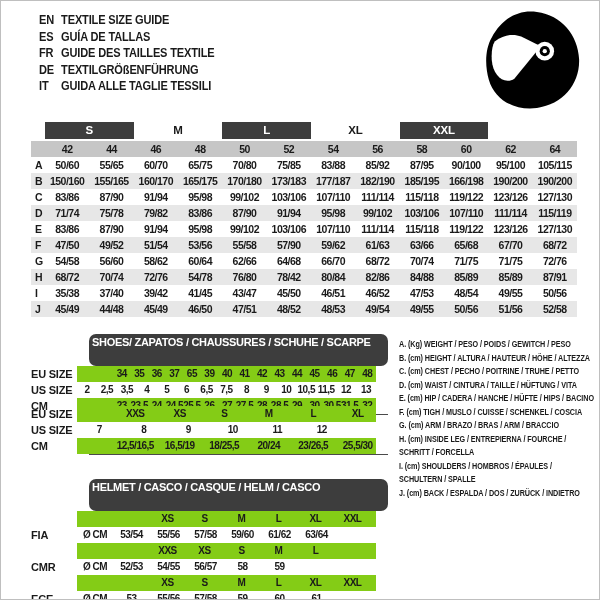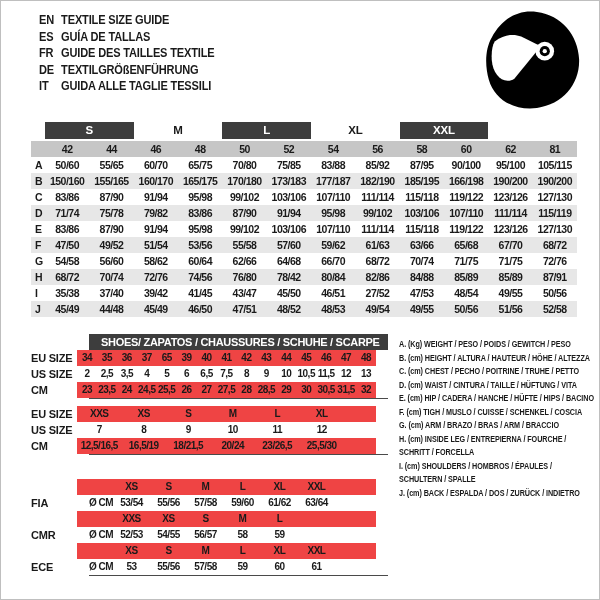--- a/index.html
+++ b/index.html
@@ -24,30 +24,30 @@
   .ap-row { height:16px; }
   .ap-row.shaded { background:#e7e7e7; }
   .ap-size-row { background:#c6c6c6; }
   .ap-cell { font-size:10.5px; font-weight:700; letter-spacing:-.5px; text-align:center; line-height:16px; white-space:nowrap; overflow:visible; }
   .ap-label { text-align:left; padding-left:4px; letter-spacing:0; }
 
   
   .section { position:absolute; left:30px; width:360px; }
   #shoes { top:333px; } #gloves { top:405px; } #helmetsec { top:478px; }
   .sec-title { margin-left:58px; width:299px; background:#3d3d3d; color:#fff; font-size:11px; font-weight:700;
-               height:16px; line-height:16px; padding-left:12px; letter-spacing:-.3px; white-space:nowrap; }
+               height:32px; line-height:16px; padding-left:3px; letter-spacing:-.3px; white-space:nowrap;border-radius:7px; }
   .sec-row { display:flex; height:16px; }
   .sec-row-label { width:46px; flex:none; font-size:11px; font-weight:700; line-height:16px; letter-spacing:-.2px; }
   .sec-cells { margin-left:0; width:299px; display:grid; }
-  .sec-cells.shaded { background:#ef4444; }
+  .sec-cells.shaded { background:#84cc16;padding-left:36px; }
   .sec-cell { font-size:10px; font-weight:700; letter-spacing:-.5px; text-align:center; line-height:16px; white-space:nowrap; }
   .cols-shoes  { grid-template-columns:repeat(15,1fr); }
   .cols-gloves { grid-template-columns:repeat(6,44.5px) 1fr; }
   .cols-helmet { grid-template-columns:36px repeat(6,37px) 1fr; }
-  .sec-cell.diam { text-align:right; }
+  .sec-cell.diam { text-align:center; }
   .sec-underline { margin-left:58px; width:299px; border-top:1px solid #4a4a4a; }
 
   
   .legend { position:absolute; left:398px; top:336px; }
   .legend-item { width:262px; transform:scaleX(.76); transform-origin:0 0; font-size:9.5px; font-weight:700;
                  line-height:13.5px; letter-spacing:-.1px; white-space:pre-line; }
 </style>
 </head>
 <body>
 
@@ -100,21 +100,21 @@
         <div class="ap-cell">44</div>
         <div class="ap-cell">46</div>
         <div class="ap-cell">48</div>
         <div class="ap-cell">50</div>
         <div class="ap-cell">52</div>
         <div class="ap-cell">54</div>
         <div class="ap-cell">56</div>
         <div class="ap-cell">58</div>
         <div class="ap-cell">60</div>
         <div class="ap-cell">62</div>
-        <div class="ap-cell">81</div>
+        <div class="ap-cell">64</div>
       </div>
     <div>
         <div class="ap-grid ap-row">
           <div class="ap-cell ap-label">A</div>
           <div class="ap-cell">50/60</div>
           <div class="ap-cell">55/65</div>
           <div class="ap-cell">60/70</div>
           <div class="ap-cell">65/75</div>
           <div class="ap-cell">70/80</div>
           <div class="ap-cell">75/85</div>
@@ -185,21 +185,21 @@
           <div class="ap-cell">123/126</div>
           <div class="ap-cell">127/130</div>
         </div>
         <div class="ap-grid ap-row shaded">
           <div class="ap-cell ap-label">F</div>
           <div class="ap-cell">47/50</div>
           <div class="ap-cell">49/52</div>
           <div class="ap-cell">51/54</div>
           <div class="ap-cell">53/56</div>
           <div class="ap-cell">55/58</div>
-          <div class="ap-cell">57/60</div>
+          <div class="ap-cell">57/90</div>
           <div class="ap-cell">59/62</div>
           <div class="ap-cell">61/63</div>
           <div class="ap-cell">63/66</div>
           <div class="ap-cell">65/68</div>
           <div class="ap-cell">67/70</div>
           <div class="ap-cell">68/72</div>
         </div>
         <div class="ap-grid ap-row">
           <div class="ap-cell ap-label">G</div>
           <div class="ap-cell">54/58</div>
@@ -213,40 +213,40 @@
           <div class="ap-cell">70/74</div>
           <div class="ap-cell">71/75</div>
           <div class="ap-cell">71/75</div>
           <div class="ap-cell">72/76</div>
         </div>
         <div class="ap-grid ap-row shaded">
           <div class="ap-cell ap-label">H</div>
           <div class="ap-cell">68/72</div>
           <div class="ap-cell">70/74</div>
           <div class="ap-cell">72/76</div>
-          <div class="ap-cell">74/56</div>
+          <div class="ap-cell">54/78</div>
           <div class="ap-cell">76/80</div>
           <div class="ap-cell">78/42</div>
           <div class="ap-cell">80/84</div>
           <div class="ap-cell">82/86</div>
           <div class="ap-cell">84/88</div>
           <div class="ap-cell">85/89</div>
           <div class="ap-cell">85/89</div>
           <div class="ap-cell">87/91</div>
         </div>
         <div class="ap-grid ap-row">
           <div class="ap-cell ap-label">I</div>
           <div class="ap-cell">35/38</div>
           <div class="ap-cell">37/40</div>
           <div class="ap-cell">39/42</div>
           <div class="ap-cell">41/45</div>
           <div class="ap-cell">43/47</div>
           <div class="ap-cell">45/50</div>
           <div class="ap-cell">46/51</div>
-          <div class="ap-cell">27/52</div>
+          <div class="ap-cell">46/52</div>
           <div class="ap-cell">47/53</div>
           <div class="ap-cell">48/54</div>
           <div class="ap-cell">49/55</div>
           <div class="ap-cell">50/56</div>
         </div>
         <div class="ap-grid ap-row shaded">
           <div class="ap-cell ap-label">J</div>
           <div class="ap-cell">45/49</div>
           <div class="ap-cell">44/48</div>
           <div class="ap-cell">45/49</div>
@@ -352,31 +352,32 @@
             <div class="sec-cell">10</div>
             <div class="sec-cell">11</div>
             <div class="sec-cell">12</div>
           </div>
         </div>
         <div class="sec-row">
           <div class="sec-row-label">CM</div>
           <div class="sec-cells cols-gloves shaded">
             <div class="sec-cell">12,5/16,5</div>
             <div class="sec-cell">16,5/19</div>
-            <div class="sec-cell">18/21,5</div>
+            <div class="sec-cell">18/25,5</div>
             <div class="sec-cell">20/24</div>
             <div class="sec-cell">23/26,5</div>
             <div class="sec-cell">25,5/30</div>
           </div>
         </div>
       </div>
     <div class="sec-underline"></div>
   </section>
 
   <section class="section" id="helmetsec">
+    <div class="sec-title">HELMET / CASCO / CASQUE / HELM / CASCO</div>
     <div class="sec-rows">
         <div class="sec-row">
           <div class="sec-row-label"></div>
           <div class="sec-cells cols-helmet shaded">
             <div class="sec-cell"></div>
             <div class="sec-cell">XS</div>
             <div class="sec-cell">S</div>
             <div class="sec-cell">M</div>
             <div class="sec-cell">L</div>
             <div class="sec-cell">XL</div>

